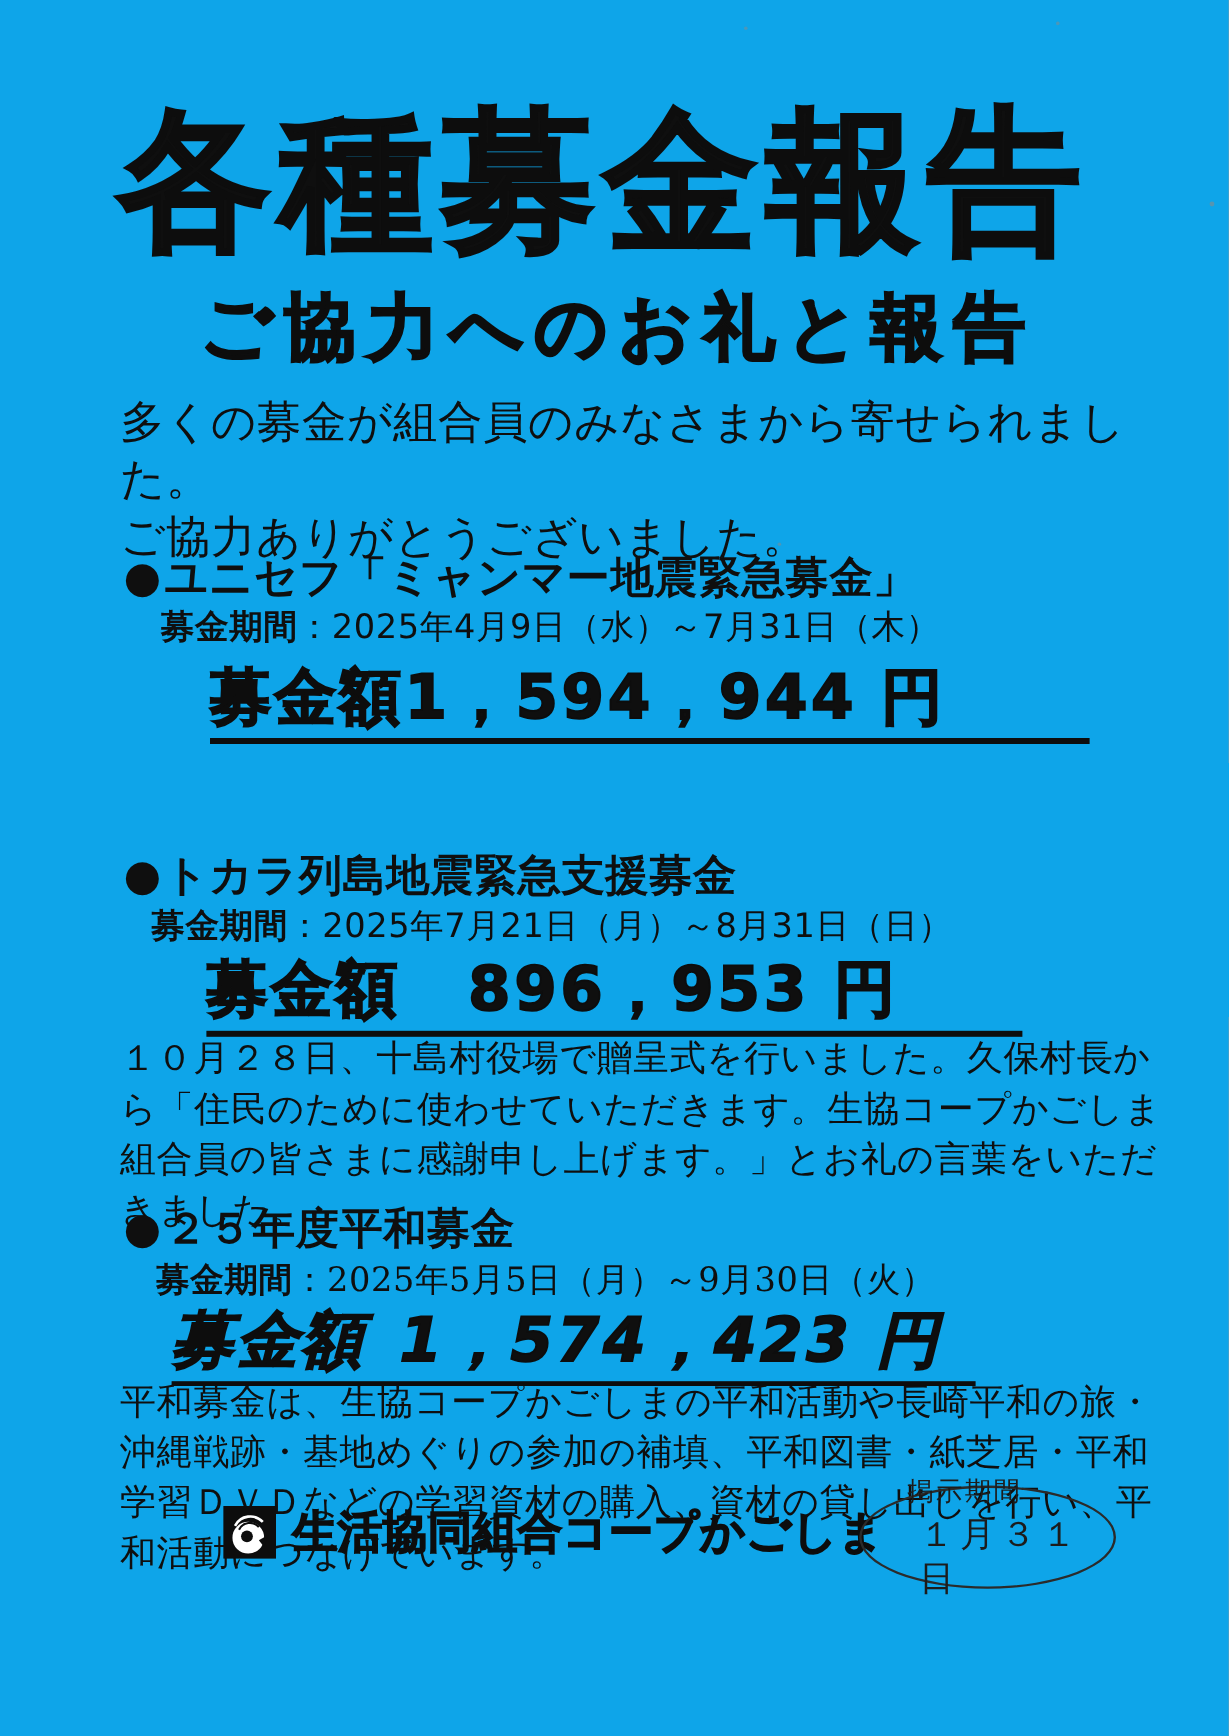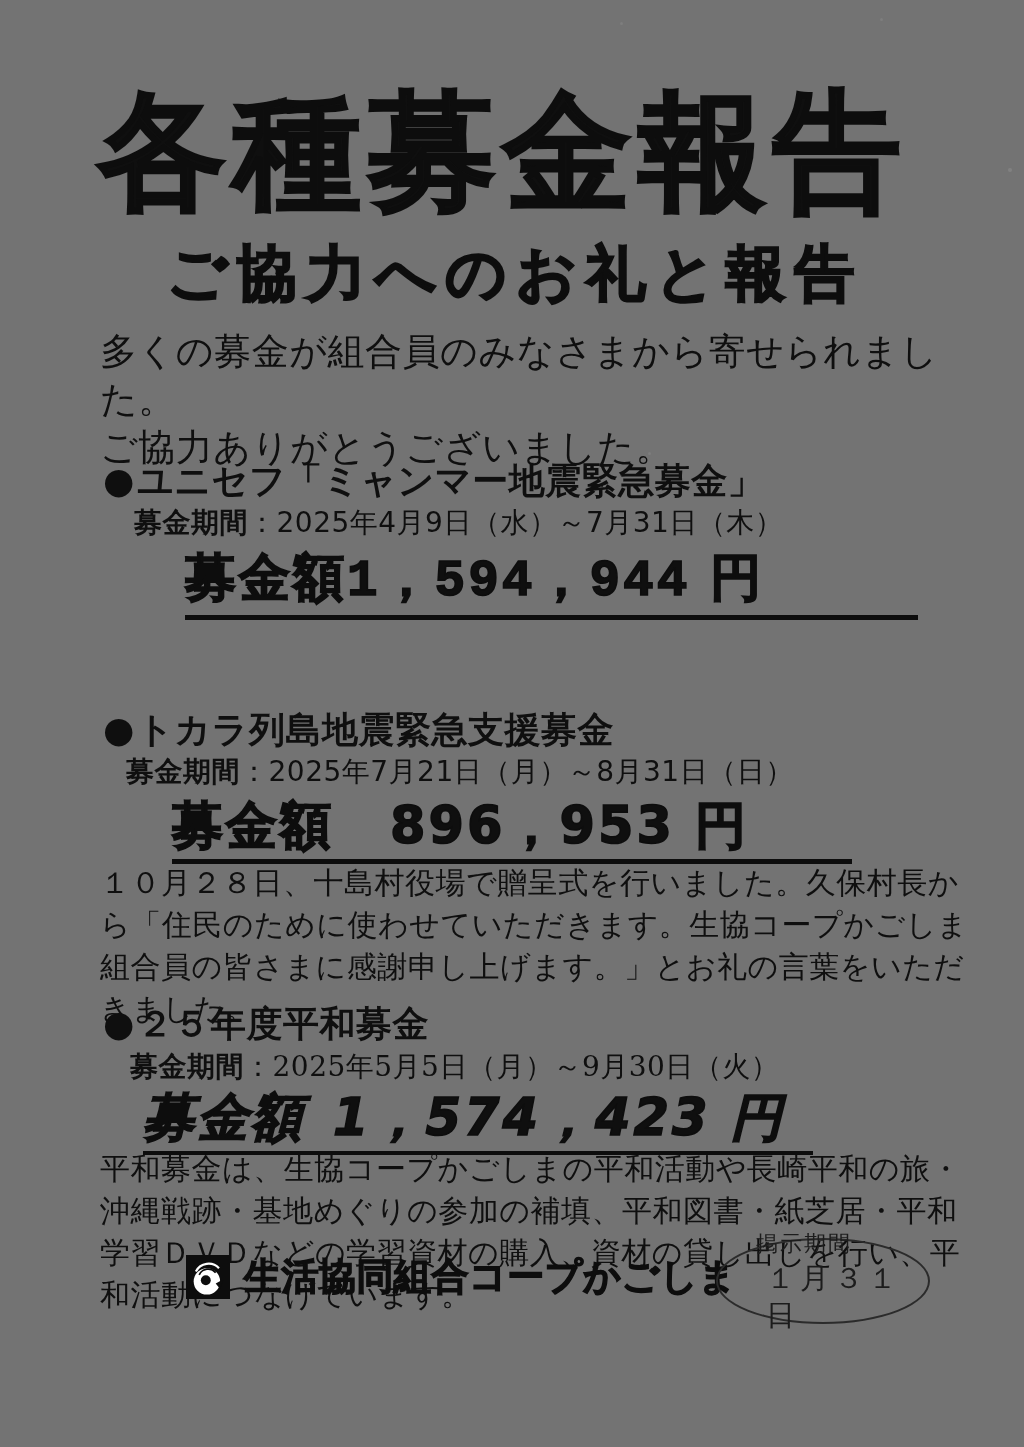--- a/index.html
+++ b/index.html
@@ -1,20 +1,20 @@
 <!DOCTYPE html>
 <html lang="ja"><head>
 <meta charset="utf-8">
 <style>
   html,body{margin:0;padding:0;background:#9a9a9a;}
   .page{
     position:relative;
     width:1024px;height:1447px;
     margin:0 auto;
-    background:#737373;
+    background:#0ea5e9;
     color:#0f0f0f;
     font-family:"DejaVu Sans","Liberation Sans",sans-serif;
     overflow:hidden;
   }
   .abs{position:absolute;}
   
   .fat{
     font-weight:900;
     -webkit-text-stroke:2.6px #0d0d0d;
     letter-spacing:8px;
@@ -77,21 +77,21 @@
     <div>多くの募金が組合員のみなさまから寄せられました。</div>
     <div>ご協力ありがとうございました。</div>
   </div>
 
   <div class="abs sec-head" style="left:103px;top:457px;text-align:right;">
     <span class="bullet">●</span><span>ユニセフ「ミャンマー地震緊急募金」</span>
   </div>
   <div class="abs period" style="left:134px;top:504px;">
     <span class="lbl">募金期間</span><span>：</span><span>2025年4月9日（水）～7月31日（木）</span>
   </div>
-  <div class="abs amount-wrap" style="left:185px;top:556px;width:733px;font-family:Liberation Mono, monospace;">
+  <div class="abs amount-wrap" style="left:175px;top:556px;width:733px;">
     <span class="fat-md amount-text">募金額</span><span class="fat-md amount-text">1，594，944</span><span class="fat-md amount-text unit">円</span>
   </div>
 
   <div class="abs sec-head serif" style="left:103px;top:706px;">
     <span class="bullet">●</span><span>トカラ列島地震緊急支援募金</span>
   </div>
   <div class="abs period" style="left:126px;top:753px;">
     <span class="lbl">募金期間</span><span>：</span><span>2025年7月21日（月）～8月31日（日）</span>
   </div>
   <div class="abs amount-wrap" style="left:172px;top:800px;width:680px;">

